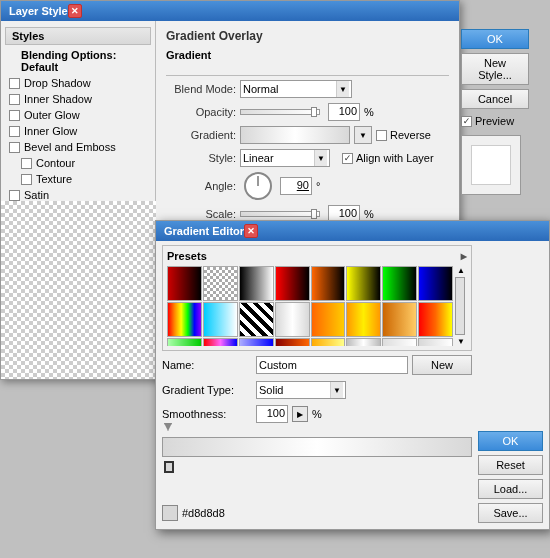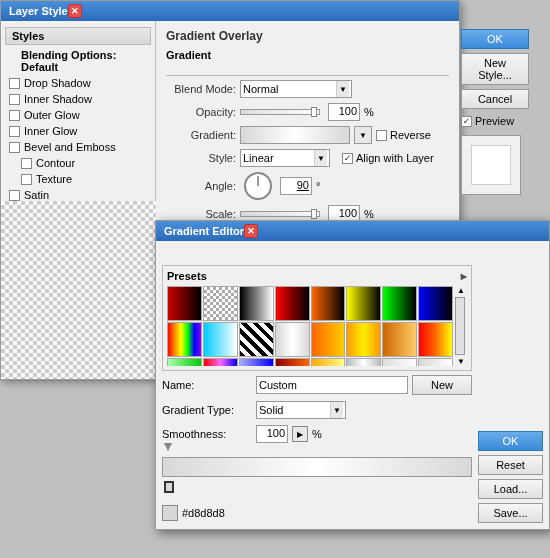--- a/index.html
+++ b/index.html
@@ -592,21 +592,21 @@
       </div>
 
       <div style="position:relative;margin:4px 0 16px 0;">
         <div class="gradient-bar" style="background: linear-gradient(to right, #d8d8d8, #ffffff, #d8d8d8);"></div>
 
         <div style="position:absolute;top:-10px;left:2px;width:8px;height:8px;border:1px solid #888;background:#888;clip-path:polygon(50% 100%, 0% 0%, 100% 0%);"></div>
 
         <div style="position:absolute;bottom:-12px;left:2px;width:10px;height:12px;background:#d8d8d8;border:2px solid #333;"></div>
       </div>
 
-      <div class="ge-form-row" style="margin-top:4px;">
+      <div class="ge-form-row" style="margin-top:24px;">
         <div class="color-preview-small" style="background:#d8d8d8;"></div>
         <span style="font-size:11px;">#d8d8d8</span>
       </div>
     </div>
 
     <div class="ge-buttons">
       <button class="btn btn-primary">OK</button>
       <button class="btn">Reset</button>
       <button class="btn">Load...</button>
       <button class="btn">Save...</button>

